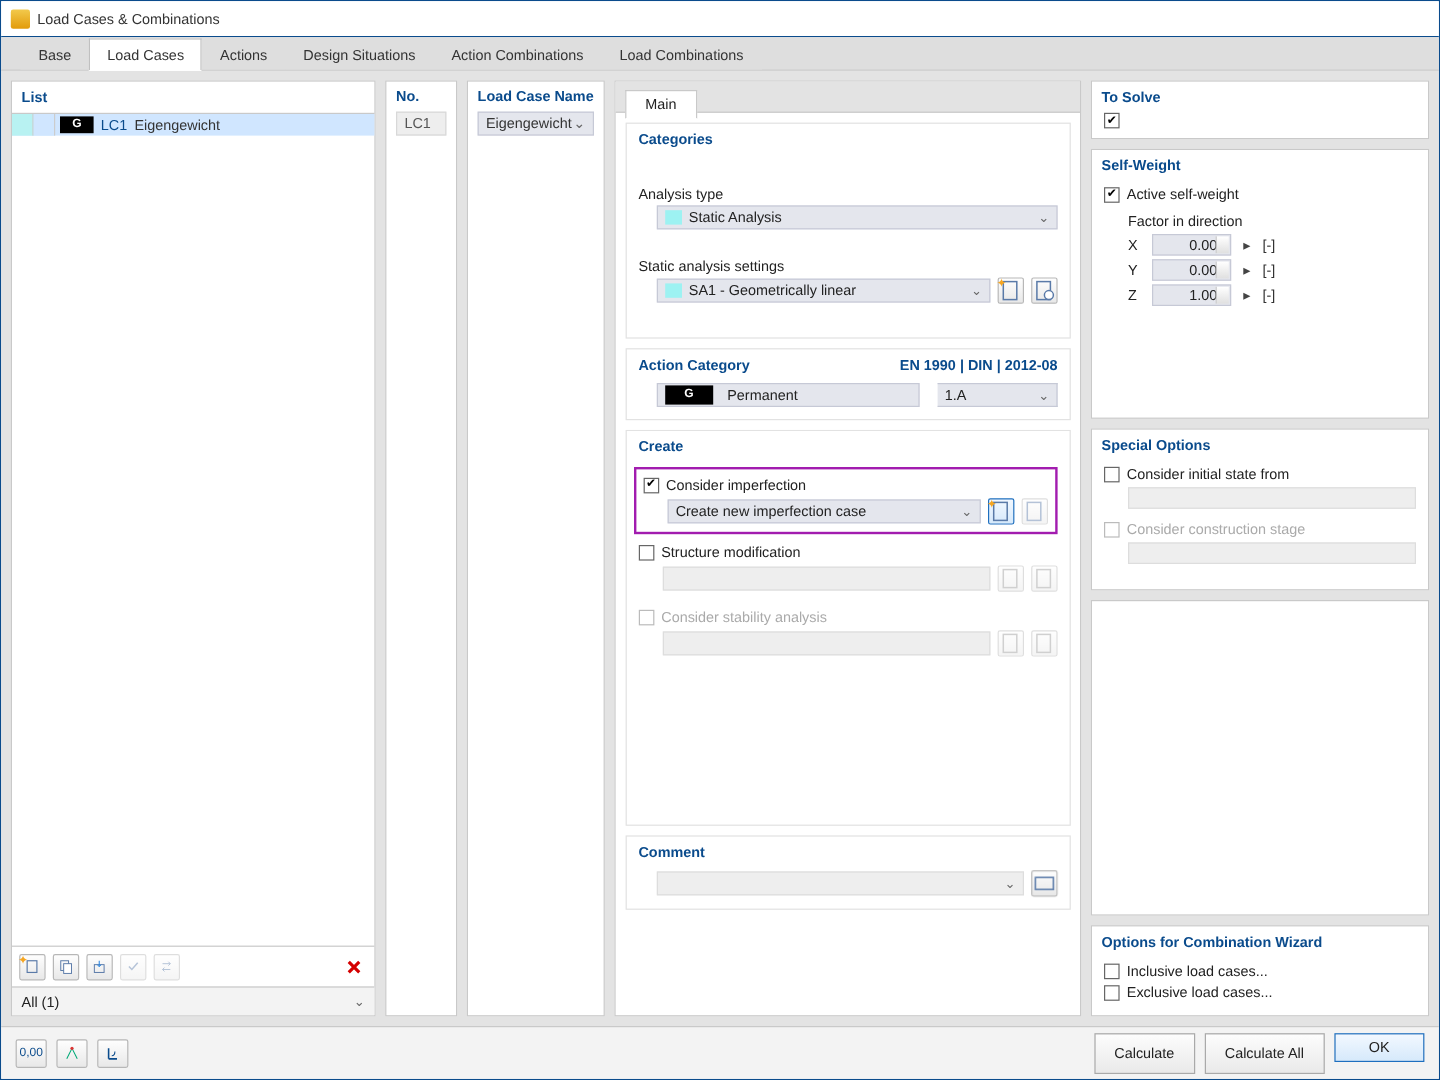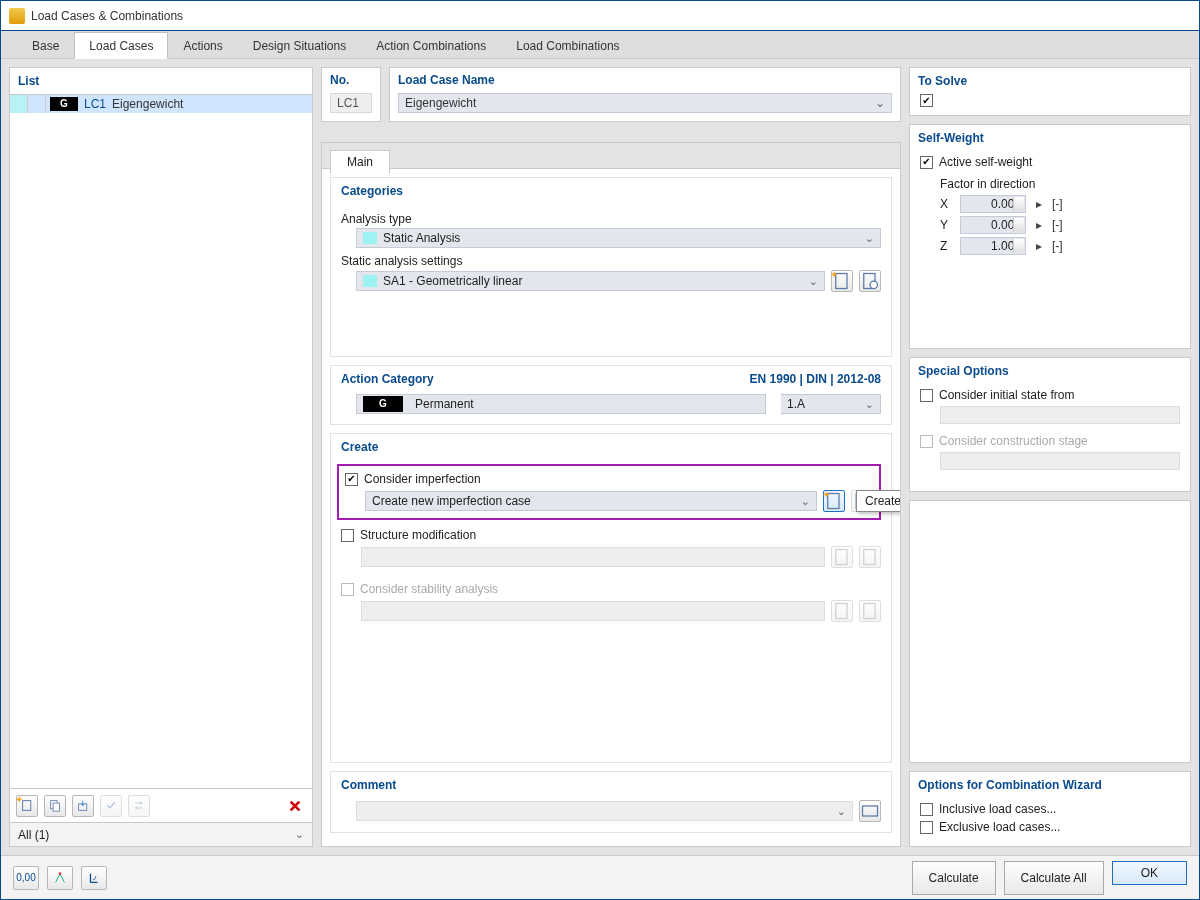--- a/index.html
+++ b/index.html
@@ -27,40 +27,40 @@
   .left-toolbar { height:34px; border-top:1px solid #c9c9c9; display:flex; align-items:center; padding:0 6px; gap:6px;}
   .mini-btn { width:22px; height:22px; border:1px solid #b7b7b7; background:linear-gradient(#fefefe,#e8e8e8); border-radius:2px; display:flex; align-items:center;justify-content:center; cursor:pointer; position:relative;}
   .mini-btn.disabled { opacity:.45; cursor:default;}
   .mini-btn .star { position:absolute; top:-2px; left:-2px; color:#f5a623; font-size:10px;}
   .mini-btn svg { width:13px; height:13px; }
   .del-btn { margin-left:auto; width:22px; height:22px; display:flex; align-items:center;justify-content:center; cursor:pointer;}
   .del-btn svg { width:14px; height:14px; stroke:#d40000; stroke-width:3;}
   .filter-combo { height:24px; border-top:1px solid #c9c9c9; display:flex; align-items:center; padding:0 8px; background:#f3f3f3; justify-content:space-between;}
   .chev { color:#666; font-size:11px;}
   
-  .midcol { flex:1; display:flex; flex-direction:column; gap:20px; min-width:0;}
+  .midcol { flex:1; display:flex; flex-direction:row; gap:8px; min-width:0;}
   .row-top { display:flex; gap:8px;}
   .box { background:#fff; border:1px solid #c9c9c9;}
   .box .hdr { color:#0a4b8c; font-weight:600; padding:5px 8px 4px 8px; }
   .no-box { width:60px;}
   .no-box .val { margin:2px 8px 8px 8px; height:20px; background:#eee; border:1px solid #d8d8d8; color:#555; display:flex; align-items:center; padding:0 6px;}
   .name-box { flex:1;}
   .combo { margin:2px 8px 8px 8px; height:20px; background:#e4e6ed; border:1px solid #c6c9d6; display:flex; align-items:center; justify-content:space-between; padding:0 6px; color:#333;}
   .combo.dropdown::after { content:"⌄"; color:#666; font-size:12px;}
   
   .innertab-wrap { flex:1; background:#fff; border:1px solid #c9c9c9; display:flex; flex-direction:column; min-height:0;}
   .innertab-strip { height:26px; background:#e3e3e3; border-bottom:1px solid #c9c9c9; display:flex; align-items:flex-end; padding:0 8px;}
   .innertab { background:#fff; border:1px solid #c9c9c9; border-bottom:1px solid #fff; padding:4px 16px; position:relative; top:6px;}
   .inner-body { flex:1; overflow:auto; padding:8px;}
   .group { border:1px solid #e2e2e2; margin-bottom:8px; background:#fff;}
   .group-hdr { display:flex; justify-content:space-between; padding:6px 10px 2px 10px;}
   .group-hdr .gtitle { color:#0a4b8c; font-weight:600;}
   .group-hdr .gmeta { color:#0a4b8c; font-weight:600;}
   .group-body { padding:6px 10px 10px 10px;}
-  .field-label { color:#222; margin:6px 0 2px 0;}
+  .field-label { color:#222; margin:24px 0 2px 0;}
   .inline-combo { height:20px; background:#e4e6ed; border:1px solid #c6c9d6; display:flex; align-items:center; padding:0 6px; gap:6px;margin-left:15px;}
   .inline-combo .swatch { width:14px; height:12px; background:#9df2f2;}
   .inline-combo .arrow { margin-left:auto; color:#666; font-size:11px;}
   .combo-row { display:flex; align-items:center; gap:6px;}
   .combo-row .inline-combo { flex:1;}
   .badge-g { width:40px; height:16px; background:#000; color:#fff; text-align:center; font-weight:700; font-size:10px; line-height:16px; margin-right:6px;}
   .ac-row { display:flex; align-items:center; gap:0;}
   .ac-row .inline-combo.first { flex:1;}
   .ac-row .inline-combo.second { width:100px; border-left:none;}
   .chk-row { display:flex; align-items:center; gap:6px; margin:4px 0;}

